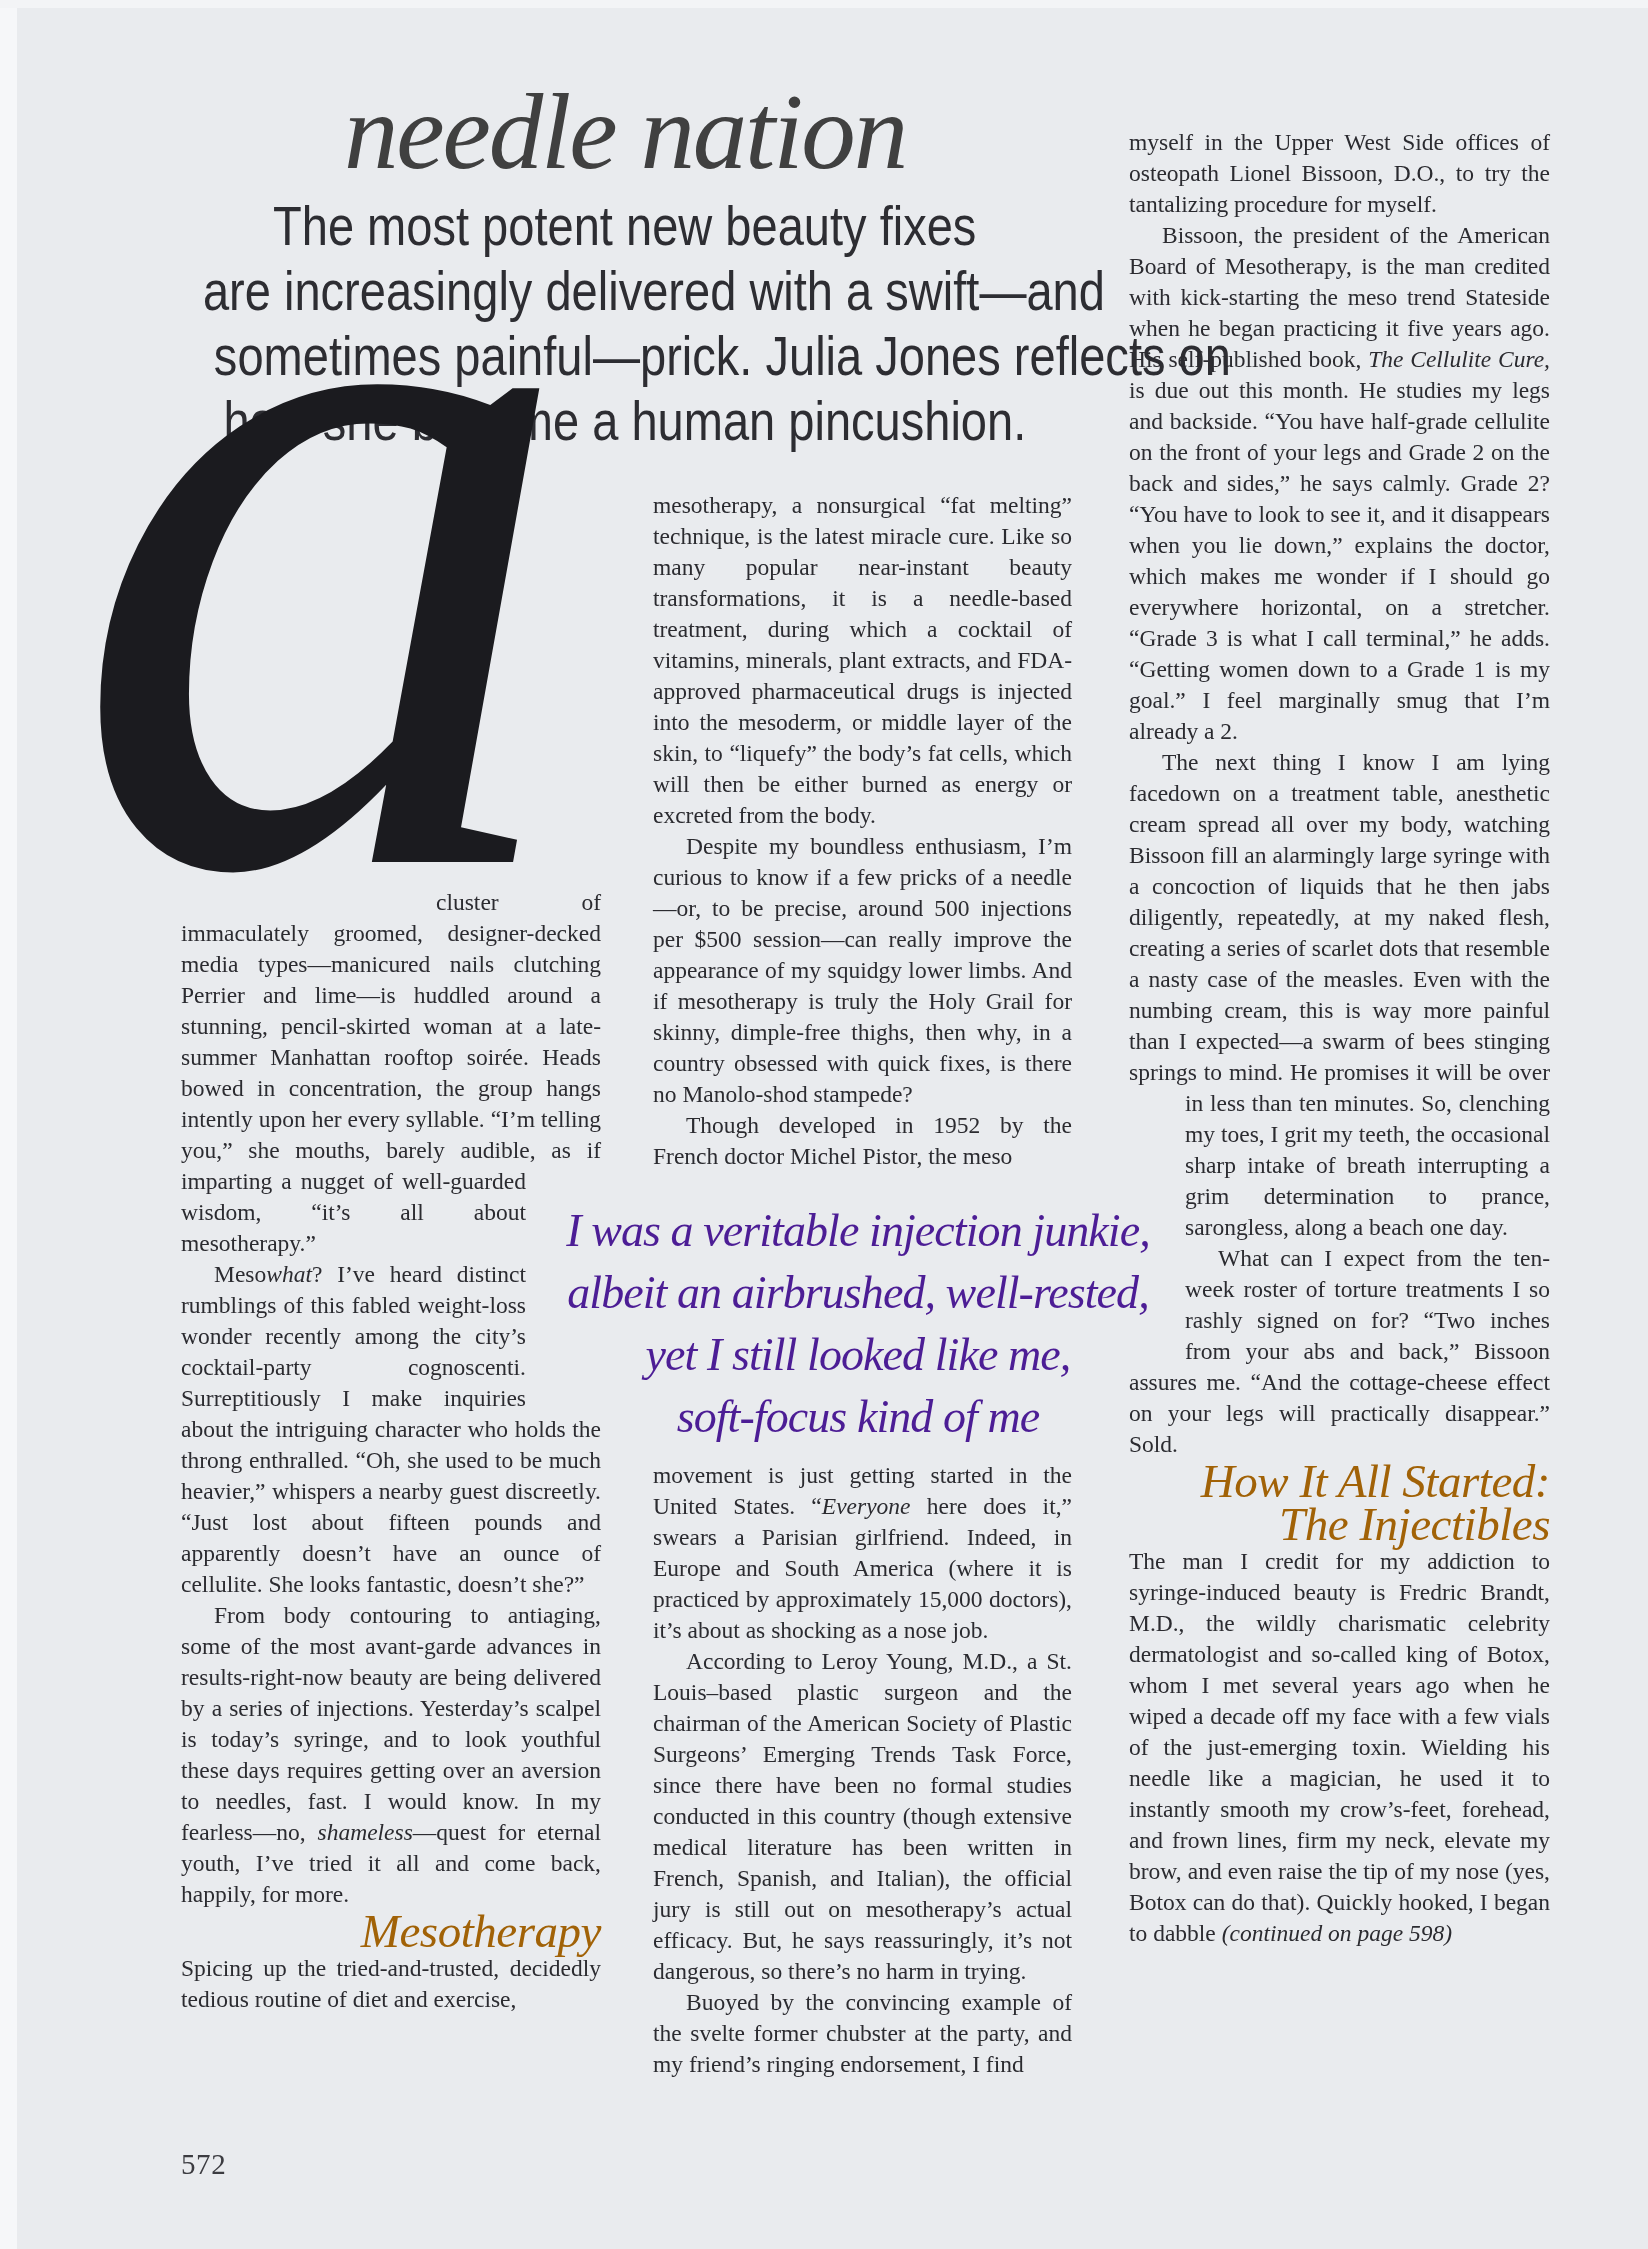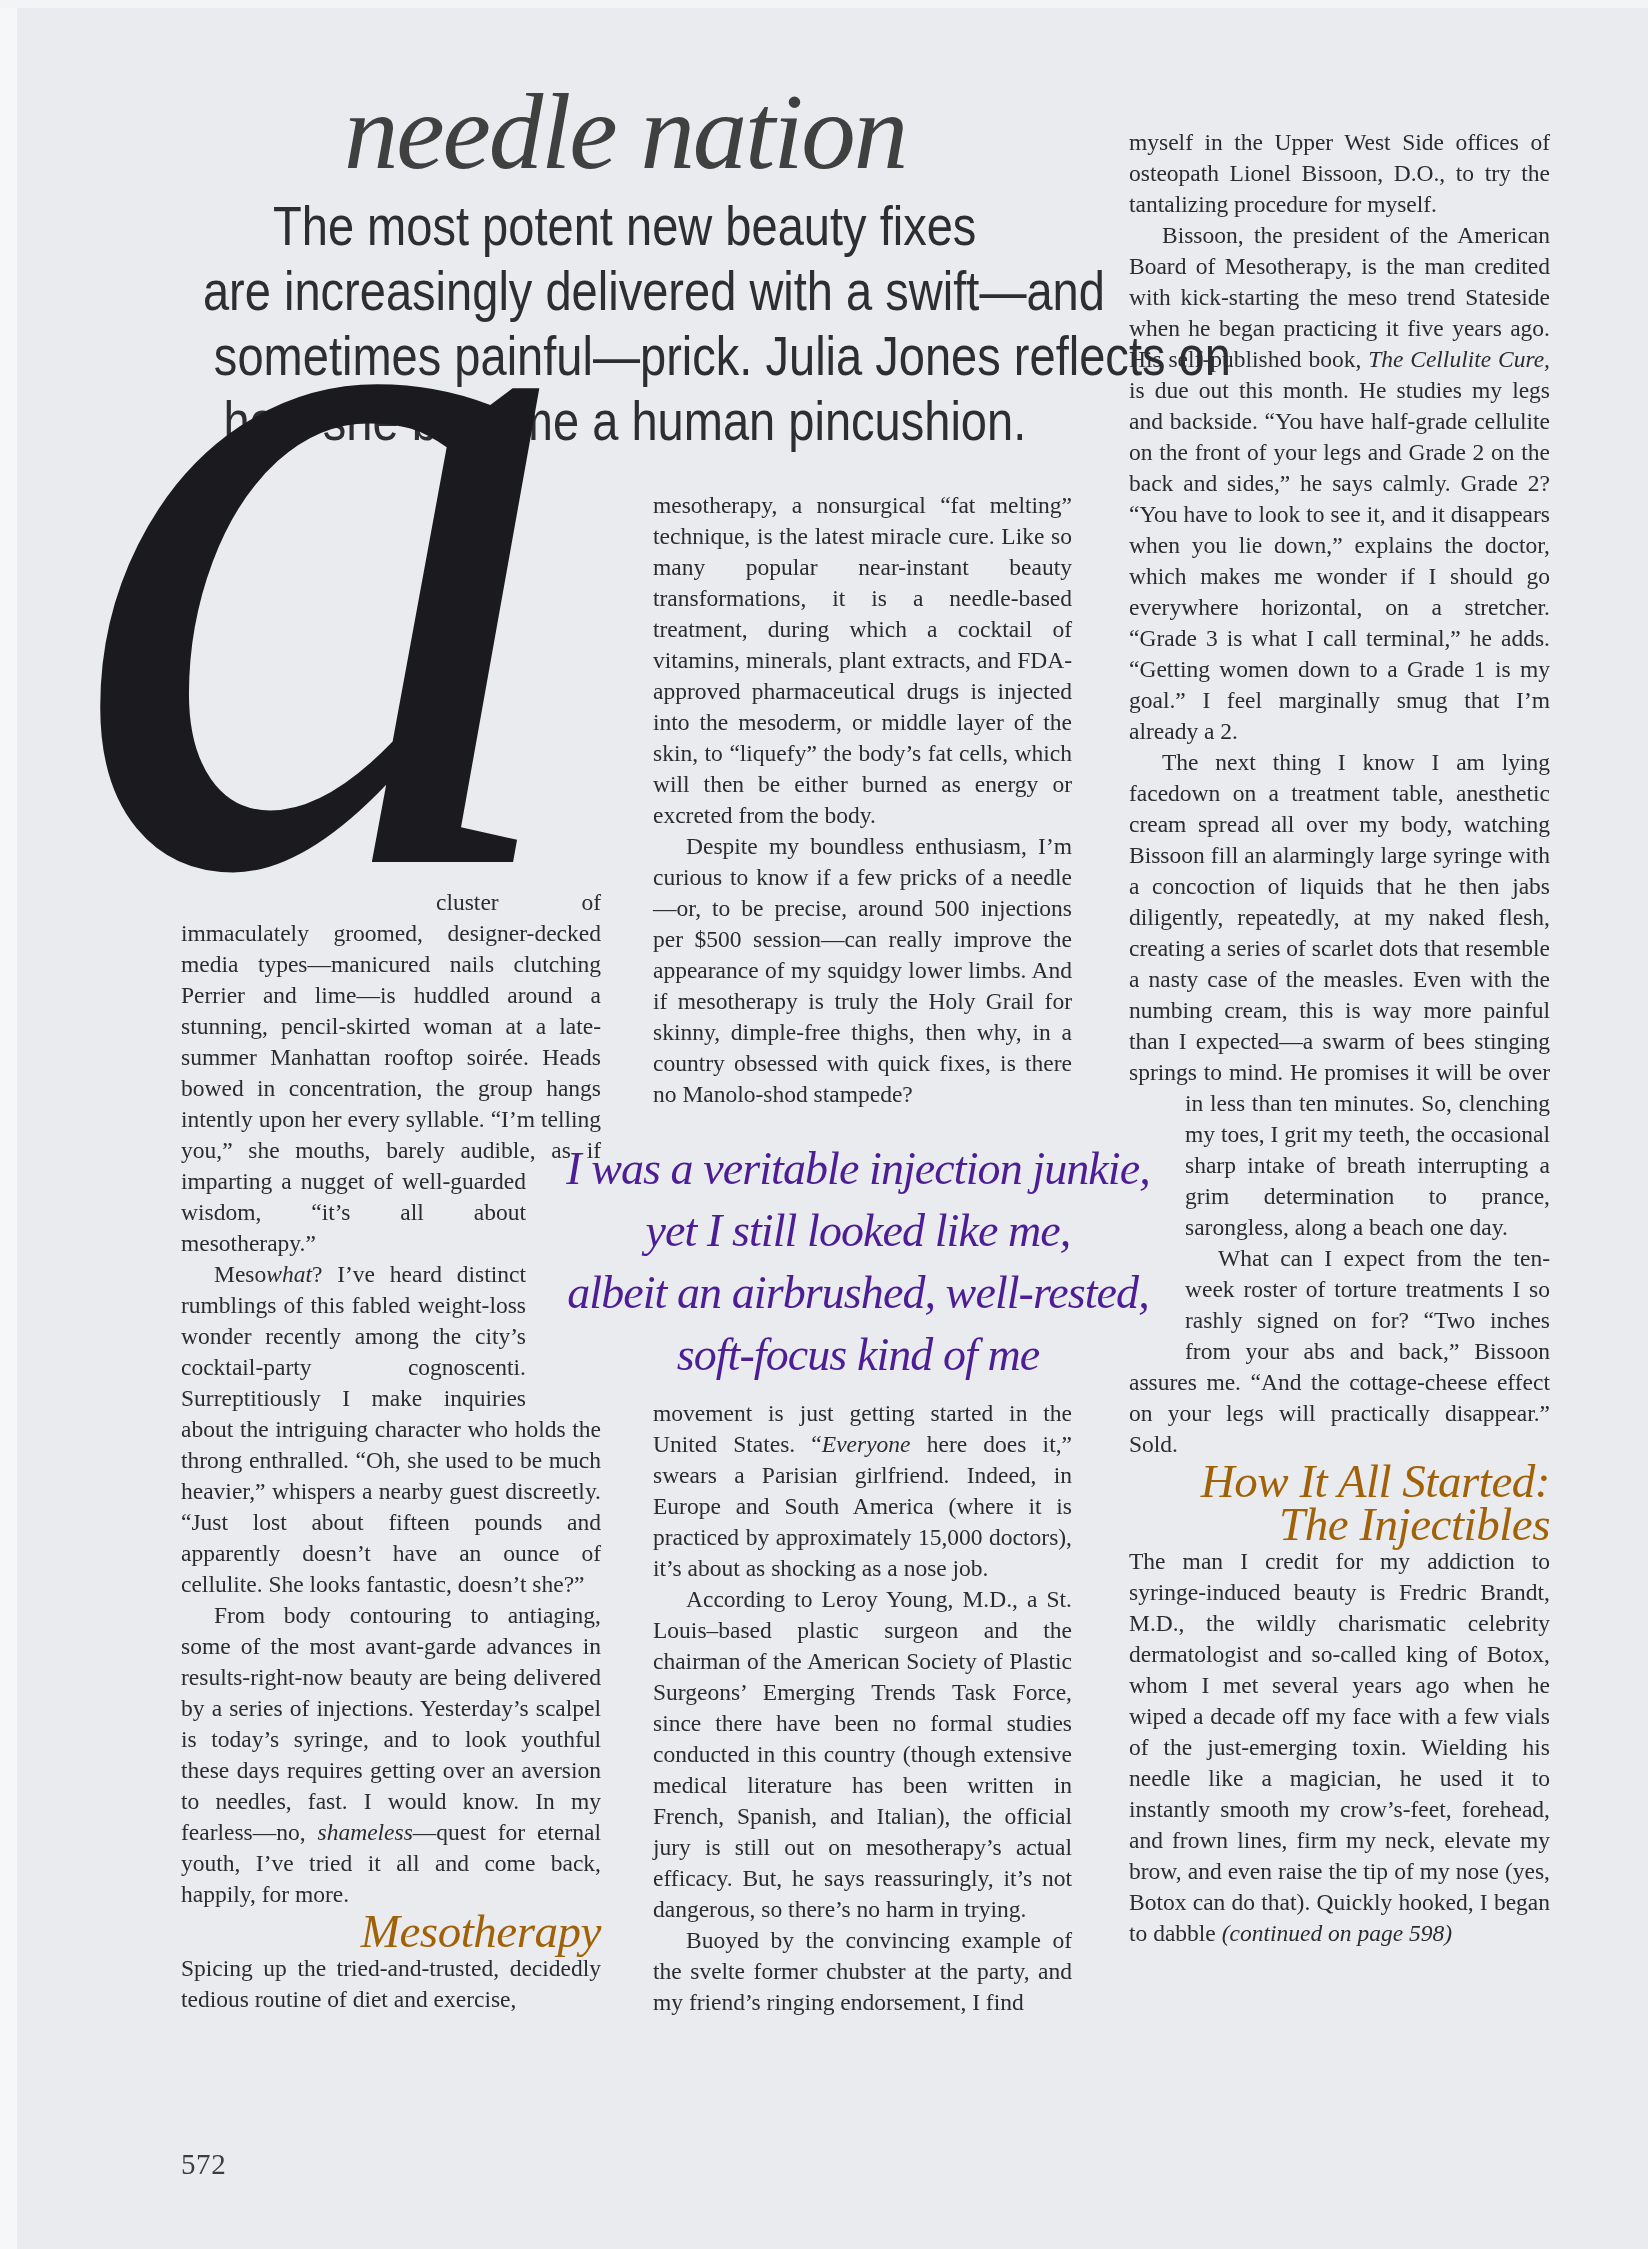--- a/index.html
+++ b/index.html
@@ -87,25 +87,26 @@
     <p class="p1-left"><span>cluster of immaculately groomed, designer-decked media types—manicured nails clutching Perrier and lime—is huddled around a stunning, pencil-skirted woman at a late-summer Manhattan rooftop soirée. Heads bowed in concentration, the group hangs intently upon her every syllable. “I’m telling you,” she mouths, barely audible, as if imparting a nugget of </span><span class="sp-r"></span><span>well-guarded wisdom, “it’s all about mesotherapy.”</span></p>
     <p class="ind"><span>Meso</span><em>what</em><span>? I’ve heard distinct rumblings of this fabled weight-loss wonder recently among the city’s cocktail-party cognoscenti. Surreptitiously I make inquiries about the intriguing character who holds the throng enthralled. “Oh, she used to be much heavier,” whispers a nearby guest discreetly. “Just lost about fifteen pounds and apparently doesn’t have an ounce of cellulite. She looks fantastic, doesn’t she?”</span></p>
     <p class="ind"><span>From body contouring to antiaging, some of the most avant-garde advances in results-right-now beauty are being delivered by a series of injections. Yesterday’s scalpel is today’s syringe, and to look youthful these days requires getting over an aversion to needles, fast. I would know. In my fearless—no, </span><em>shameless</em><span>—quest for eternal youth, I’ve tried it all and come back, happily, for more.</span></p>
     <p class="h-sec h-meso">Mesotherapy</p>
     <p>Spicing up the tried-and-trusted, decidedly tedious routine of diet and exercise,</p>
   </div>
 
   <div class="col col-mid">
     <p>mesotherapy, a nonsurgical “fat melting” technique, is the latest miracle cure. Like so many popular near-instant beauty transformations, it is a needle-based treatment, during which a cocktail of vitamins, minerals, plant extracts, and FDA-approved pharmaceutical drugs is injected into the mesoderm, or middle layer of the skin, to “liquefy” the body’s fat cells, which will then be either burned as energy or excreted from the body.</p>
     <p class="ind">Despite my boundless enthusiasm, I’m curious to know if a few pricks of a needle—or, to be precise, around 500 injections per $500 session—can really improve the appearance of my squidgy lower limbs. And if mesotherapy is truly the Holy Grail for skinny, dimple-free thighs, then why, in a country obsessed with quick fixes, is there no Manolo-shod stampede?</p>
+    <p class="ind">Though developed in 1952 by the French doctor Michel Pistor, the meso</p>
 
     <div class="pullquote">
       <div class="pq-line">I was a veritable injection junkie,</div>
+      <div class="pq-line">albeit an airbrushed, well-rested,</div>
       <div class="pq-line">yet I still looked like me,</div>
-      <div class="pq-line">albeit an airbrushed, well-rested,</div>
       <div class="pq-line">soft-focus kind of me</div>
     </div>
 
     <p><span>movement is just getting started in the United States. “</span><em>Everyone</em><span> here does it,” swears a Parisian girlfriend. Indeed, in Europe and South America (where it is practiced by approximately 15,000 doctors), it’s about as shocking as a nose job.</span></p>
     <p class="ind">According to Leroy Young, M.D., a St. Louis–based plastic surgeon and the chairman of the American Society of Plastic Surgeons’ Emerging Trends Task Force, since there have been no formal studies conducted in this country (though extensive medical literature has been written in French, Spanish, and Italian), the official jury is still out on mesotherapy’s actual efficacy. But, he says reassuringly, it’s not dangerous, so there’s no harm in trying.</p>
     <p class="ind">Buoyed by the convincing example of the svelte former chubster at the party, and my friend’s ringing endorsement, I find</p>
   </div>
 
   <div class="col col-right">
     <p>myself in the Upper West Side offices of osteopath Lionel Bissoon, D.O., to try the tantalizing procedure for myself.</p>

